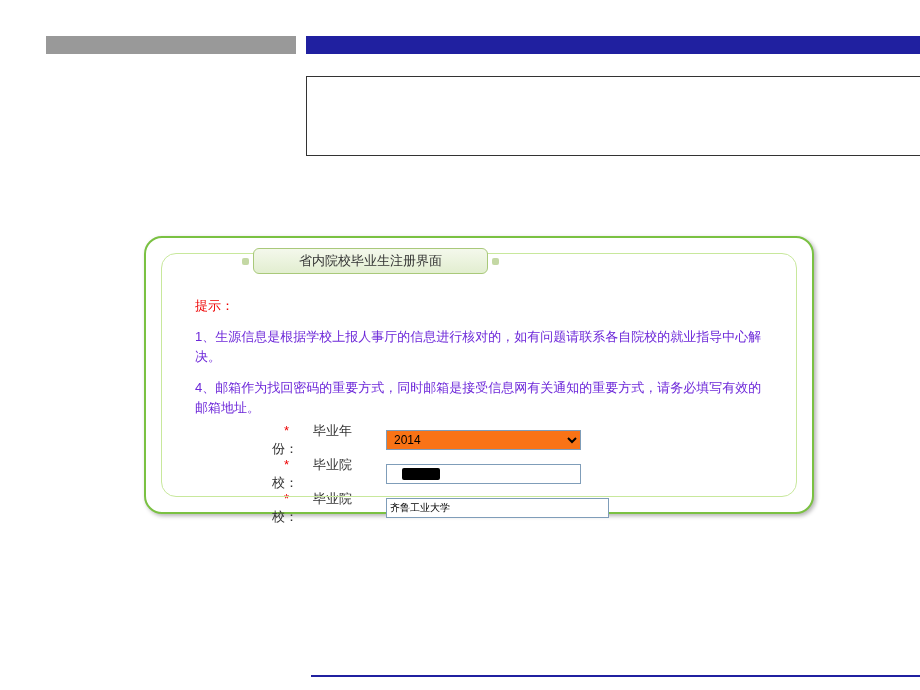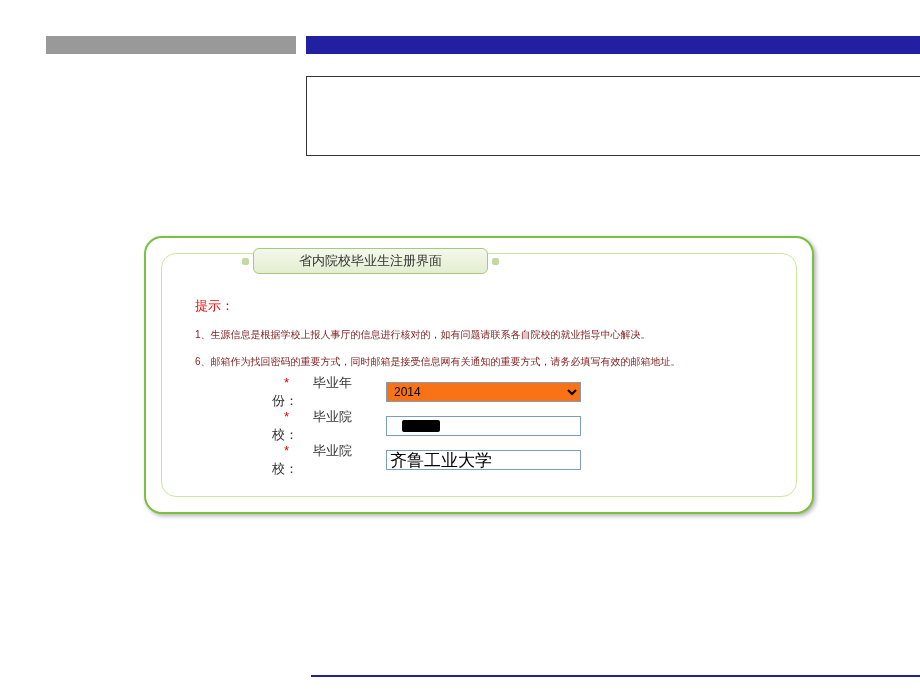--- a/index.html
+++ b/index.html
@@ -91,22 +91,22 @@
     .panel-content {
       padding: 35px 25px 15px 25px;
     }
     .hint-title {
       color: #e00;
       font-size: 13px;
       margin-bottom: 8px;
       font-weight: normal;
     }
     .hint-line {
-      color: #7f1d1d;
-      font-size: 10px;
+      color: #6d28d9;
+      font-size: 13px;
       margin-bottom: 8px;
       line-height: 1.5;
     }
     .form-area {
       margin-top: 12px;
       margin-left: 65px;
     }
     .form-row {
       display: flex;
       align-items: center;
@@ -123,24 +123,24 @@
     }
     .form-select {
       width: 195px;
       height: 20px;
       border: 1px solid #7f9db9;
       font-size: 12px;
       padding-left: 3px;
       background: #f97316;
     }
     .form-input {
-      width: 195px;
+      width: 223px;
       height: 20px;
       border: 1px solid #7f9db9;
-      font-size: 17px;
+      font-size: 10px;
       padding-left: 3px;
       background: #fff;
     }
     .redacted-box {
       display: inline-block;
       height: 12px;
       background: #000;
       border-radius: 2px;
       vertical-align: middle;
     }
@@ -170,21 +170,21 @@
 <div class="top-box"></div>
 
 <div class="panel">
   <div class="panel-inner-border"></div>
   <div class="panel-title-tab">
     <span>省内院校毕业生注册界面</span>
   </div>
   <div class="panel-content">
     <div class="hint-title">提示：</div>
     <div class="hint-line">1、生源信息是根据学校上报人事厅的信息进行核对的，如有问题请联系各自院校的就业指导中心解决。</div>
-    <div class="hint-line">6、邮箱作为找回密码的重要方式，同时邮箱是接受信息网有关通知的重要方式，请务必填写有效的邮箱地址。</div>
+    <div class="hint-line">4、邮箱作为找回密码的重要方式，同时邮箱是接受信息网有关通知的重要方式，请务必填写有效的邮箱地址。</div>
 
     <div class="form-area">
       <div class="form-row">
         <div class="form-label">
           <span class="asterisk">*</span><span>毕业年份：</span>
         </div>
         <select class="form-select">
           <option>2014</option>
         </select>
       </div>

